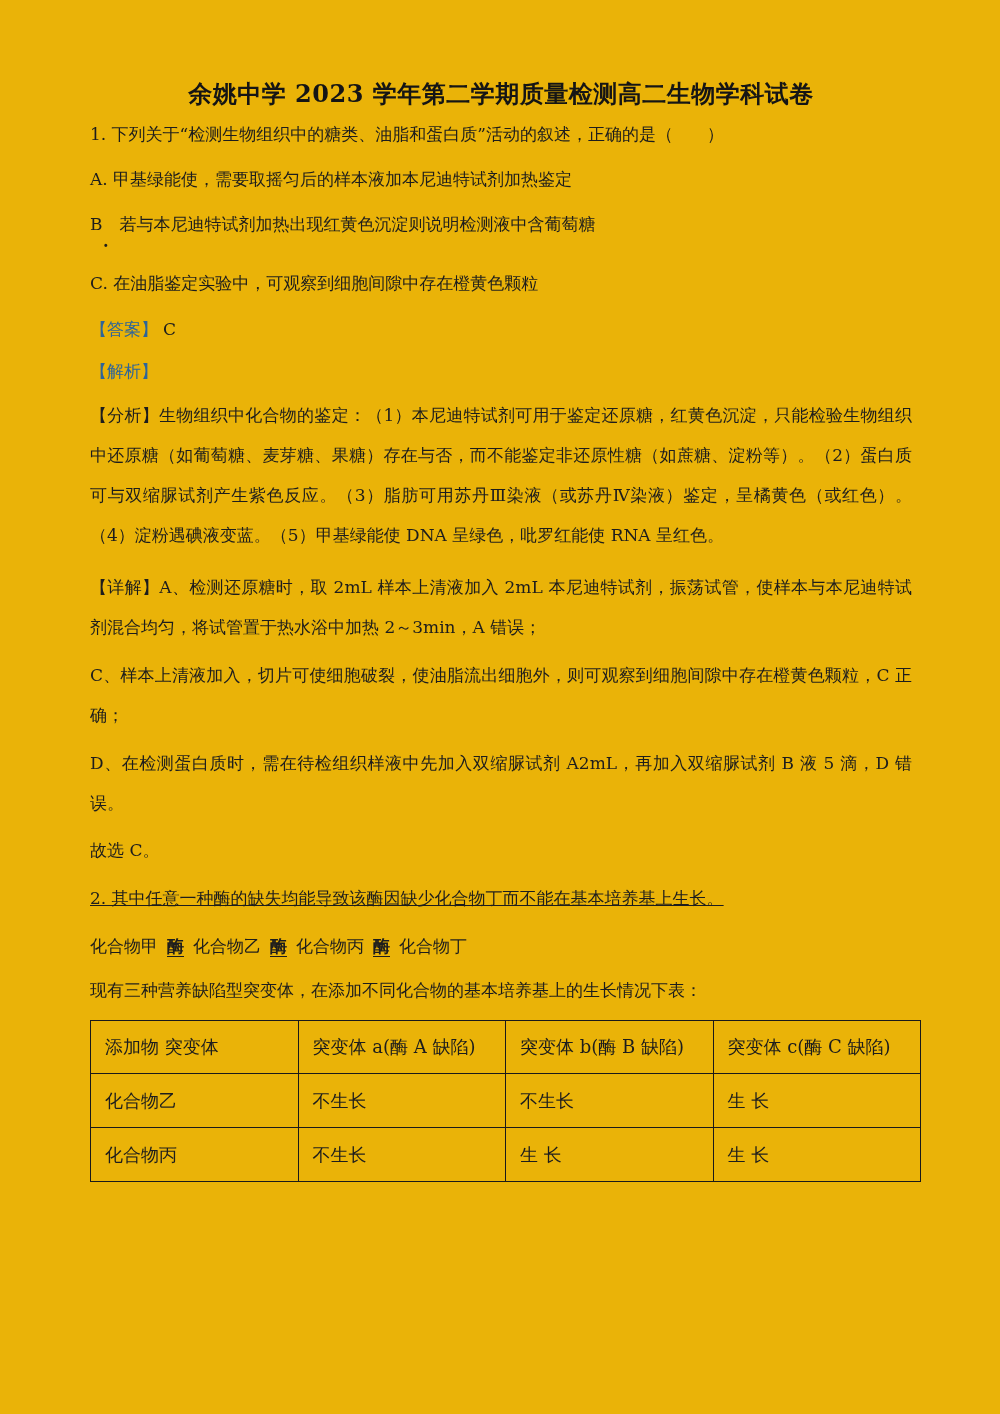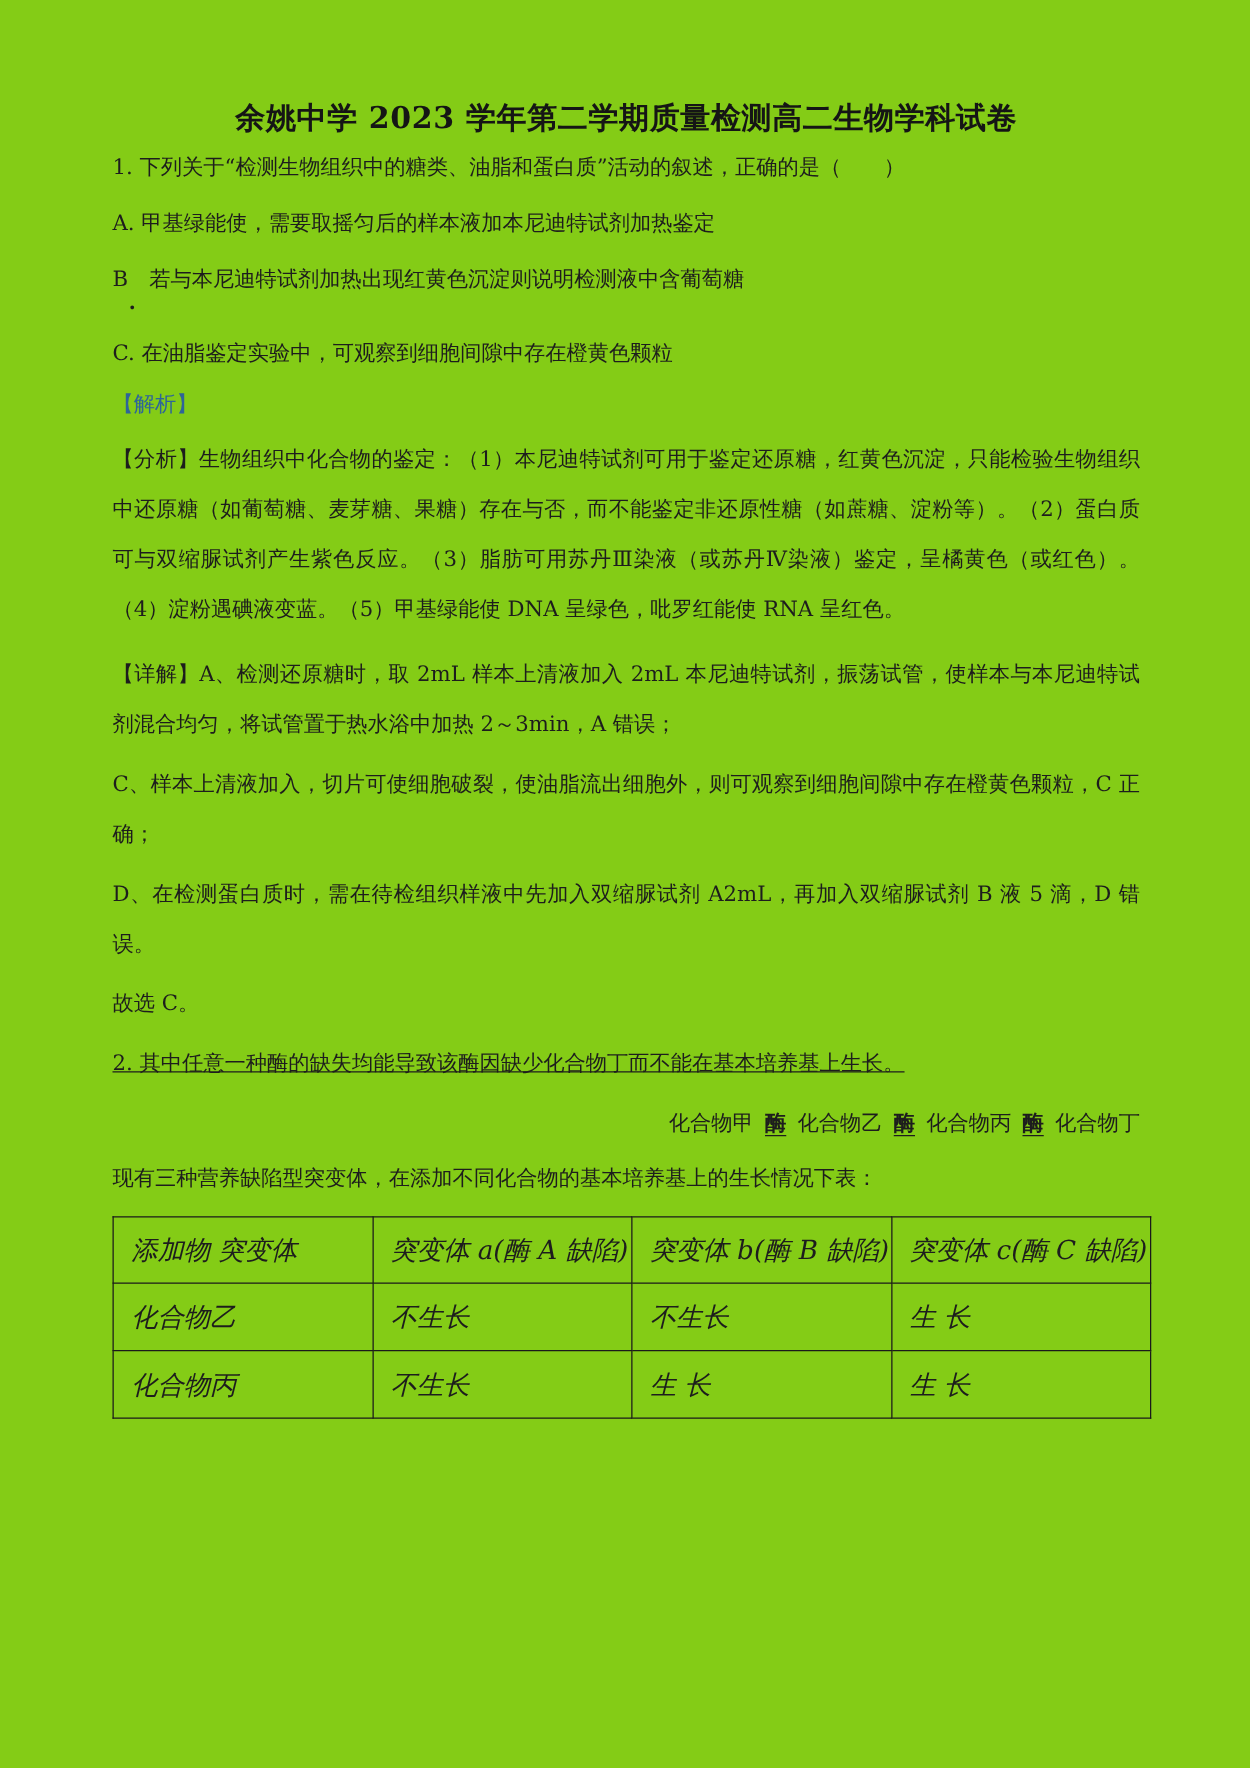--- a/index.html
+++ b/index.html
@@ -1,21 +1,21 @@
 <!DOCTYPE html>
 <html><head>
 <meta charset="utf-8">
 <style>
   html, body { margin: 0; padding: 0; background: #ffffff; }
   .page {
     position: relative;
     width: 1000px;
     height: 1414px;
     margin: 0 auto;
-    background: #84cc16;
+    background: #eab308;
     box-sizing: border-box;
     padding: 78px 88px 0 90px;
     overflow: hidden;
     color: #1d1d1d;
     font-family: "DejaVu Serif", "Liberation Serif", serif;
     font-size: 17px;
   }
   .title {
     margin: 0;
     font-size: 24px;
@@ -49,63 +49,65 @@
   .para {
     margin: 11px 0 0 0;
     line-height: 40px;
     text-align: justify;
     word-break: break-all;
   }
   .para-detail { margin-top: 12px; }
   .para-tight { margin-top: 8px; }
   .conclusion { margin: 7px 0 0 0; line-height: 40px; }
   .q2-stem { margin: 16px 0 0 0; line-height: 25px; text-decoration: underline; }
-  .pathway { margin: 22px 0 0 0; line-height: 26px; text-align: right; }
+  .pathway { margin: 22px 0 0 0; line-height: 26px; }
   .pathway span { margin-right: 9px; }
   .pathway span:last-child { margin-right: 0; }
   .enzyme {
     font-weight: 600;
     text-decoration: underline;
     text-underline-offset: 4px;
   }
   .table-intro { margin: 19px 0 0 0; line-height: 25px; }
   table.growth {
     margin-top: 17px;
     width: 831px;
     border-collapse: collapse;
     table-layout: fixed;
   }
   table.growth th, table.growth td {
     border: 1.6px solid #1a1a1a;
     font-weight: 400;
     text-align: left;
-    font-size: 21px;
+    font-size: 18px;
     padding: 0 0 0 14px;
     vertical-align: middle;
-    font-style: italic;
   }
   table.growth th { height: 52px; }
   table.growth td { height: 53px; }
   table.growth col { width: 25%; }
 </style>
 </head>
 <body>
 
 <div class="page">
 
   <h1 class="title">余姚中学 2023 学年第二学期质量检测高二生物学科试卷</h1>
 
 
   <p class="stem">1. 下列关于“检测生物组织中的糖类、油脂和蛋白质”活动的叙述，正确的是（　　）</p>
 
   <p class="option">A. 甲基绿能使，需要取摇匀后的样本液加本尼迪特试剂加热鉴定</p>
   <p class="option">B　若与本尼迪特试剂加热出现红黄色沉淀则说明检测液中含葡萄糖</p>
   <div class="stray-mark">.</div>
   <p class="option">C. 在油脂鉴定实验中，可观察到细胞间隙中存在橙黄色颗粒</p>
 
+  <p class="answer-line">
+    <span class="blue" style="color: rgb(46, 101, 153);">【答案】</span><span class="ans">C</span>
+  </p>
 
   <p class="analysis-label-line">
     <span class="blue" style="color: rgb(46, 101, 153);">【解析】</span>
   </p>
 
   <p class="para">【分析】生物组织中化合物的鉴定：（1）本尼迪特试剂可用于鉴定还原糖，红黄色沉淀，只能检验生物组织中还原糖（如葡萄糖、麦芽糖、果糖）存在与否，而不能鉴定非还原性糖（如蔗糖、淀粉等）。（2）蛋白质可与双缩脲试剂产生紫色反应。（3）脂肪可用苏丹Ⅲ染液（或苏丹Ⅳ染液）鉴定，呈橘黄色（或红色）。（4）淀粉遇碘液变蓝。（5）甲基绿能使 DNA 呈绿色，吡罗红能使 RNA 呈红色。</p>
 
   <p class="para para-detail">【详解】A、检测还原糖时，取 2mL 样本上清液加入 2mL 本尼迪特试剂，振荡试管，使样本与本尼迪特试剂混合均匀，将试管置于热水浴中加热 2～3min，A 错误；</p>
   <p class="para para-tight">C、样本上清液加入，切片可使细胞破裂，使油脂流出细胞外，则可观察到细胞间隙中存在橙黄色颗粒，C 正确；</p>
   <p class="para para-tight">D、在检测蛋白质时，需在待检组织样液中先加入双缩脲试剂 A2mL，再加入双缩脲试剂 B 液 5 滴，D 错误。</p>

